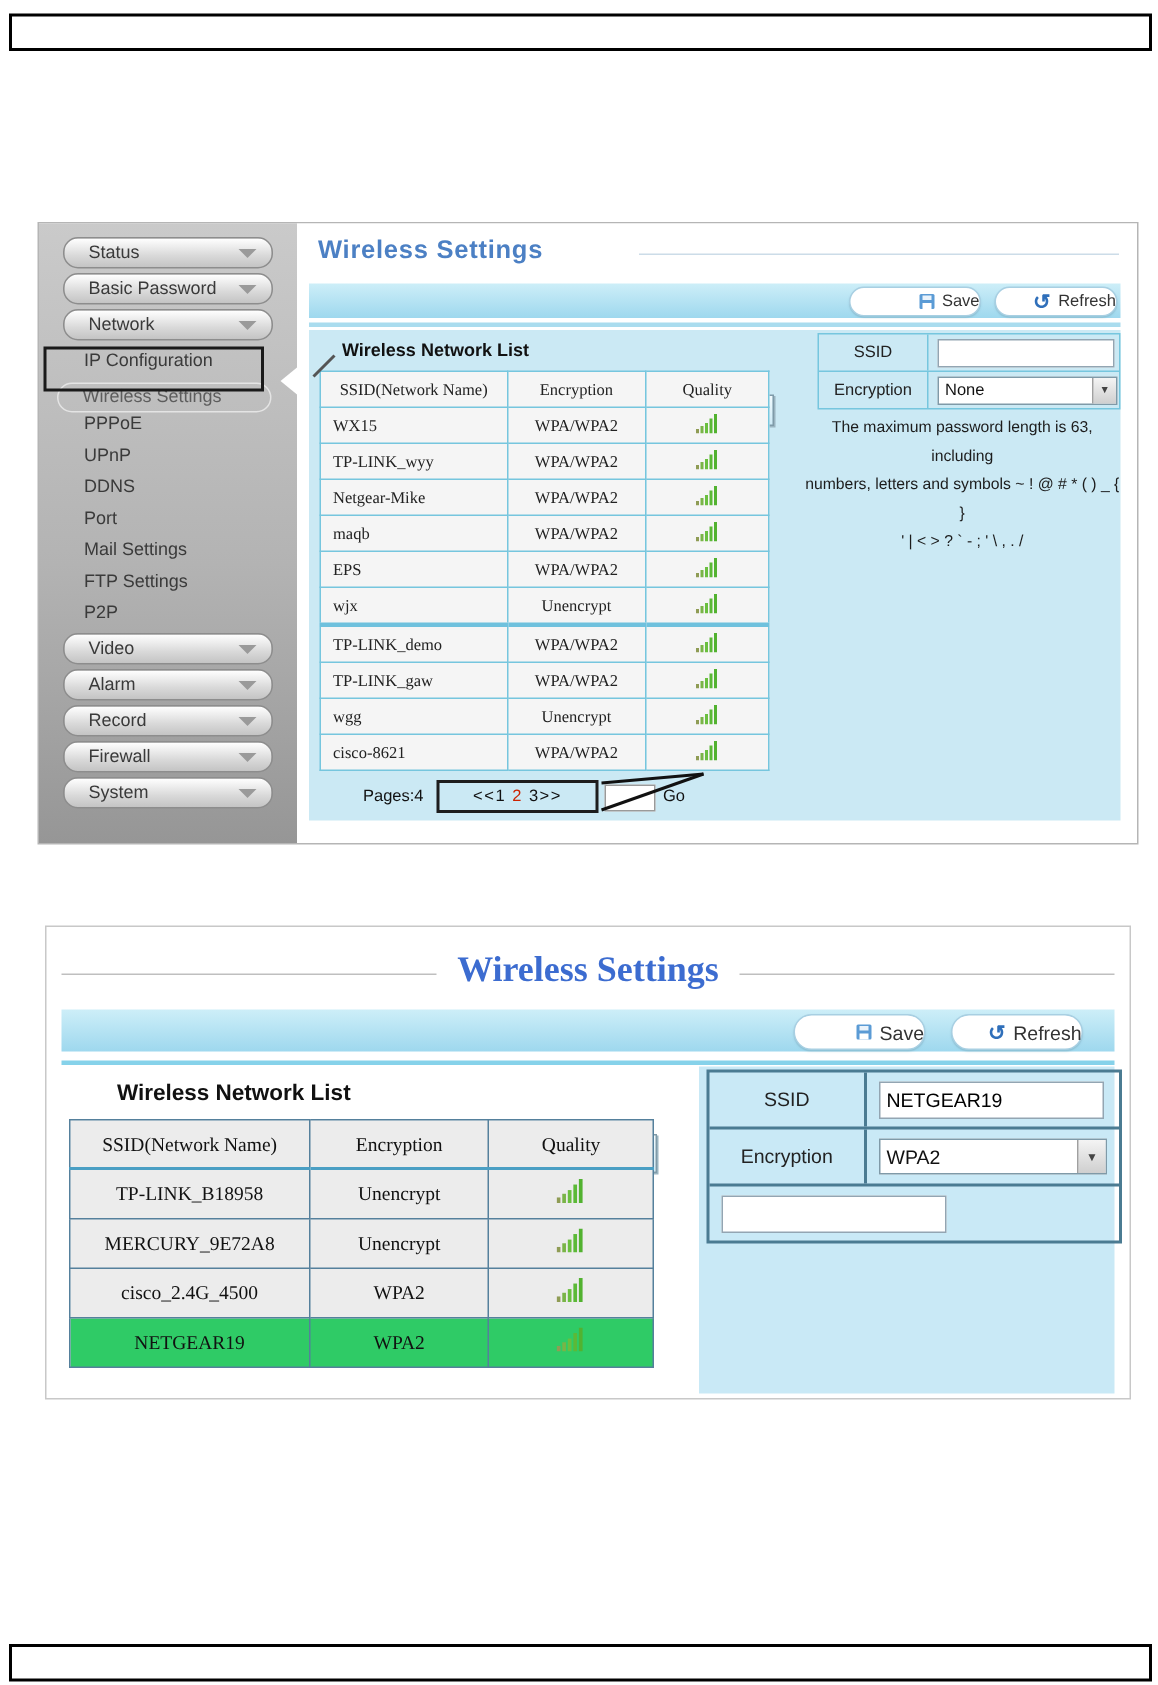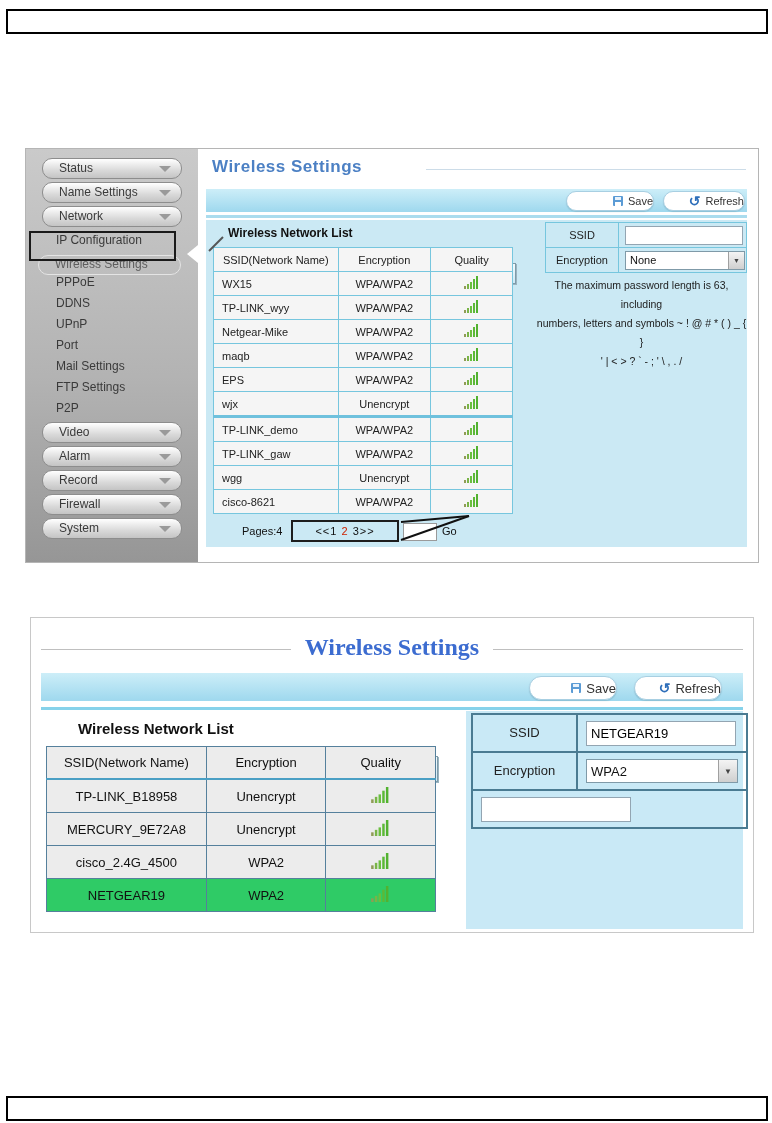--- a/index.html
+++ b/index.html
@@ -33,21 +33,21 @@
   .floppy{display:inline-block;width:10px;height:10px;background:#5b9bd5;border-radius:1px;position:relative;}
   .floppy::after{content:"";position:absolute;left:2px;bottom:0;width:6px;height:4px;background:#fff;}
   .floppy::before{content:"";position:absolute;left:2px;top:1px;width:6px;height:3px;background:#eaf3fb;}
   .refresh-glyph{color:#2f6fba;font-size:14px;font-weight:bold;line-height:12px;}
   .s1-subbar{position:absolute;left:8px;top:66px;width:541px;height:3px;background:#aadcee;}
   .s1-content{position:absolute;left:8px;top:71px;width:541px;height:327px;background:#cbe9f4;}
   .s1-listtitle{position:absolute;left:22px;top:6px;font-size:12px;font-weight:bold;color:#111;}
   .scan-btn{position:absolute;border:1px solid #7f9aa8;background:linear-gradient(180deg,#f2fbfe,#cdeaf6);
             color:#111;text-align:center;cursor:pointer;box-shadow:1px 1px 0 #9ab4c0;margin-top:40px;}
   #s1-scan{left:268px;top:3px;width:40px;height:19px;font-size:11px;line-height:19px;}
-  table.nettable{border-collapse:collapse;position:absolute;background:transparent;}
+  table.nettable{border-collapse:collapse;position:absolute;background:transparent;font-family:Liberation Serif, serif;}
   #s1-table{left:7px;top:27px;width:300px;font-size:11px;}
   #s1-table th,#s1-table td{border:1px solid #76c6de;background:#f5f5f5;height:23px;padding:0;font-weight:normal;color:#222;}
   #s1-table th{text-align:center;}
   #s1-table td.c-ssid{text-align:left;padding-left:8px;width:118px;}
   #s1-table td.c-enc{text-align:center;width:93px;}
   #s1-table td.c-q{text-align:center;width:83px;}
   #s1-table tr.block-end td{border-bottom:3px solid #6fc1dd;}
   .sig{display:inline-block;vertical-align:middle;}
   .s1-pg{position:absolute;top:300px;left:0;width:310px;height:24px;font-size:11px;color:#111;}
   .s1-pg-label{position:absolute;left:36px;top:5px;}
@@ -113,21 +113,21 @@
   <div id="shot1">
 
     <div class="s1-sidebar">
 
         <div class="nav-item pill">
           <span class="nav-label">Status</span>
           <span class="pill-arrow"></span>
         </div>
 
         <div class="nav-item pill">
-          <span class="nav-label">Name Settings</span>
+          <span class="nav-label">Basic Password</span>
           <span class="pill-arrow"></span>
         </div>
 
         <div class="nav-item pill">
           <span class="nav-label">Network</span>
           <span class="pill-arrow"></span>
         </div>
 
         <div class="nav-item sub">
           <span class="nav-label">IP Configuration</span>
@@ -138,26 +138,26 @@
           <span class="nav-label">Wireless Settings</span>
           
         </div>
 
         <div class="nav-item sub">
           <span class="nav-label">PPPoE</span>
           
         </div>
 
         <div class="nav-item sub">
+          <span class="nav-label">UPnP</span>
+          
+        </div>
+
+        <div class="nav-item sub">
           <span class="nav-label">DDNS</span>
-          
-        </div>
-
-        <div class="nav-item sub">
-          <span class="nav-label">UPnP</span>
           
         </div>
 
         <div class="nav-item sub">
           <span class="nav-label">Port</span>
           
         </div>
 
         <div class="nav-item sub">
           <span class="nav-label">Mail Settings</span>

